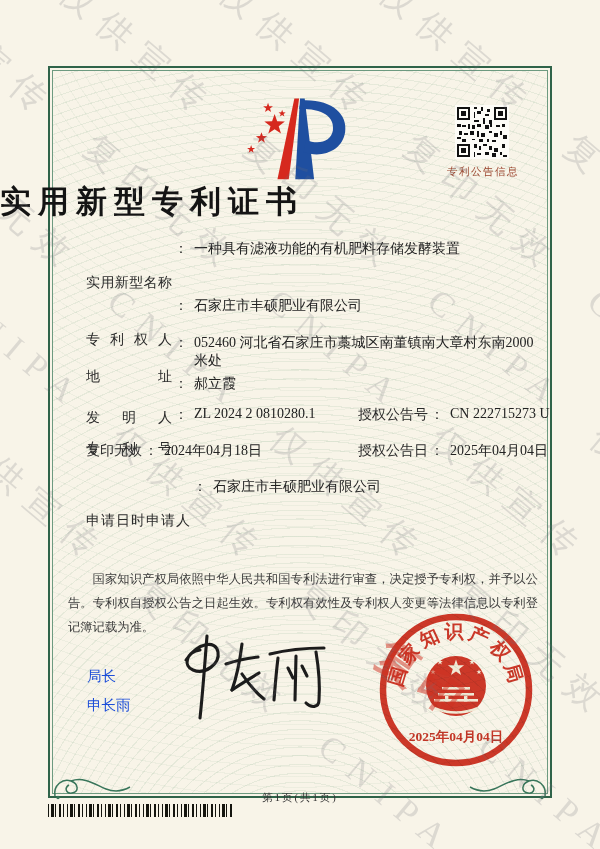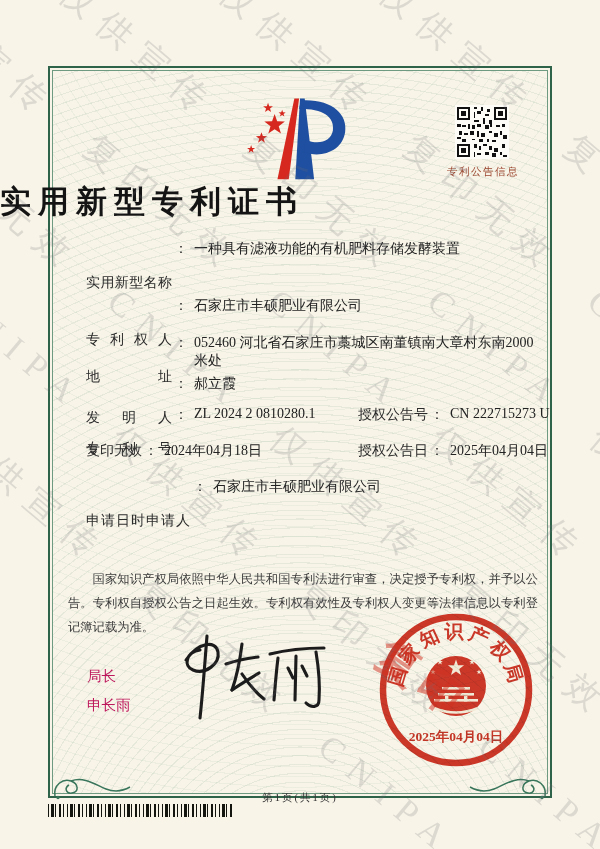--- a/index.html
+++ b/index.html
@@ -35,21 +35,21 @@
   .f-label{display:inline-block;width:86px;text-align:justify;text-align-last:justify;vertical-align:top;margin-top:34px;}
   .f-label.wide{width:auto;text-align-last:auto;letter-spacing:1px;}
   .colon{display:inline-block;margin:0 6px 0 2px;}
   .val{display:inline-block;vertical-align:top;color:#222;}
   .val.wrap{width:352px;}
   .row.rcol{left:358px;}
 
   .statement{position:absolute;left:68px;top:568px;width:470px;font-size:12.3px;line-height:1.95;
              text-indent:2em;text-align:justify;color:#3a3a3a;z-index:2;}
 
-  .officer{position:absolute;left:87px;top:662px;font-size:14.5px;color:#be185d;z-index:2;line-height:2;}
+  .officer{position:absolute;left:87px;top:662px;font-size:14.5px;color:#1d4ed8;z-index:2;line-height:2;}
   .signature{position:absolute;left:158px;top:630px;width:180px;height:100px;z-index:2;}
 
   
   .seal{position:absolute;left:376px;top:610px;width:160px;height:160px;z-index:4;
         mix-blend-mode:multiply;opacity:.93;}
   .seal-overlay{position:absolute;left:398px;top:626px;font-size:44px;font-weight:700;
         color:rgba(206,48,32,.5);transform:rotate(35deg);transform-origin:0 0;
         letter-spacing:6px;z-index:7;white-space:nowrap;}
 
   .footer{position:absolute;left:0;top:776px;width:100%;text-align:center;

